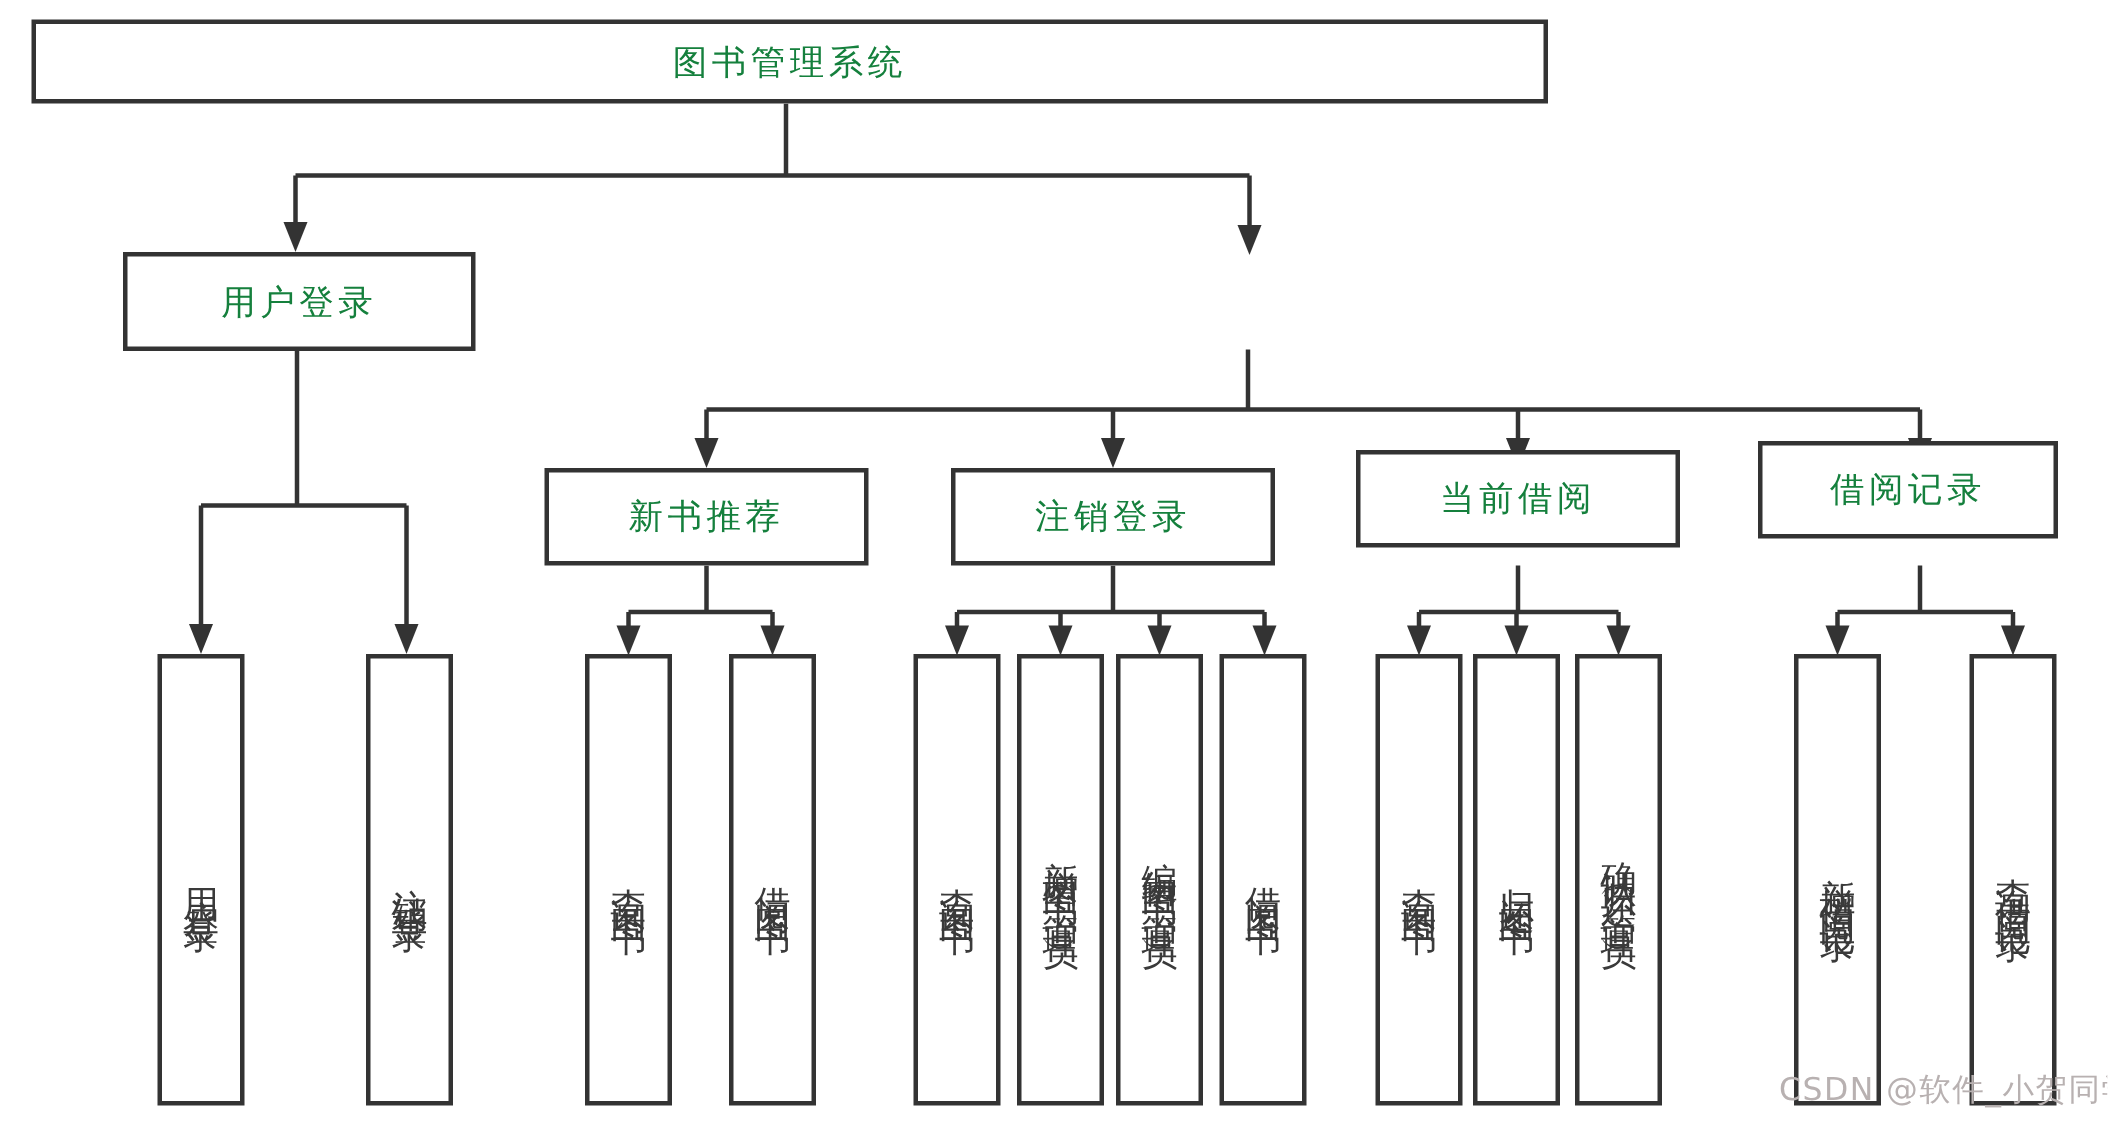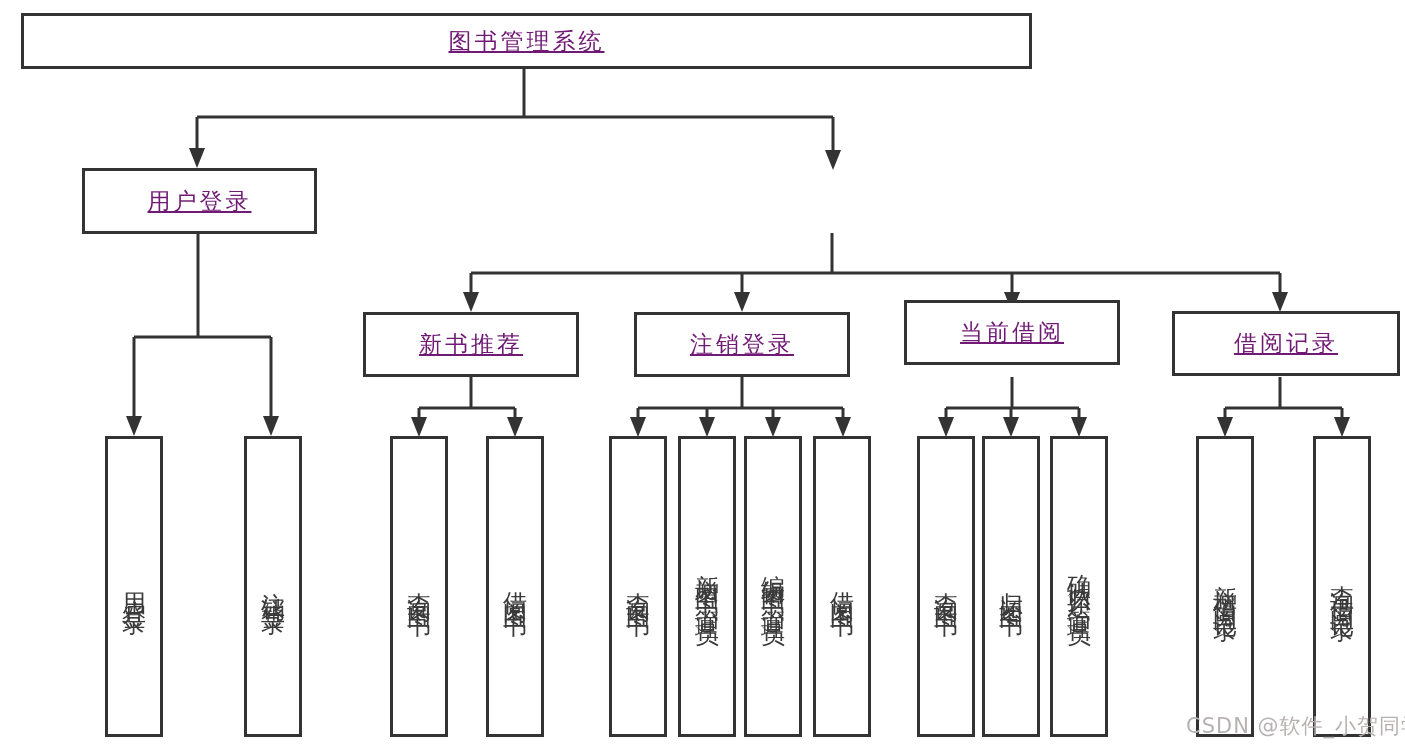--- a/index.html
+++ b/index.html
@@ -24,22 +24,21 @@
     display: flex;
     align-items: center;
     justify-content: center;
     z-index: 2;
     color: #3a3a3a;
   }
   .h-label {
     font-size: 23px;
     letter-spacing: 3px;
     white-space: nowrap;
-    color: #701a75;
-    text-decoration: underline;
+    color: #15803d;
   }
   .v-box { width: 58px; height: 301px; }
   .v-label {
     writing-mode: vertical-rl;
     text-orientation: mixed;
     font-size: 24px;
     line-height: 1;
     letter-spacing: 7px;
     color: #3a3a3a;
   }
@@ -135,21 +134,21 @@
 
   <div class="box" style="left:363px;top:312px;width:216px;height:65px">
     <span class="h-label">新书推荐</span>
   </div>
   <div class="box" style="left:634px;top:312px;width:216px;height:65px">
     <span class="h-label">注销登录</span>
   </div>
   <div class="box" style="left:904px;top:300px;width:216px;height:65px">
     <span class="h-label">当前借阅</span>
   </div>
-  <div class="box" style="left:1172px;top:311px;width:228px;height:65px">
+  <div class="box" style="left:1172px;top:294px;width:200px;height:65px">
     <span class="h-label">借阅记录</span>
   </div>
 
   <div class="box v-box" style="left:105px;top:436px">
     <span class="v-label">用户登录</span>
   </div>
   <div class="box v-box" style="left:244px;top:436px">
     <span class="v-label">注销登录</span>
   </div>
 

